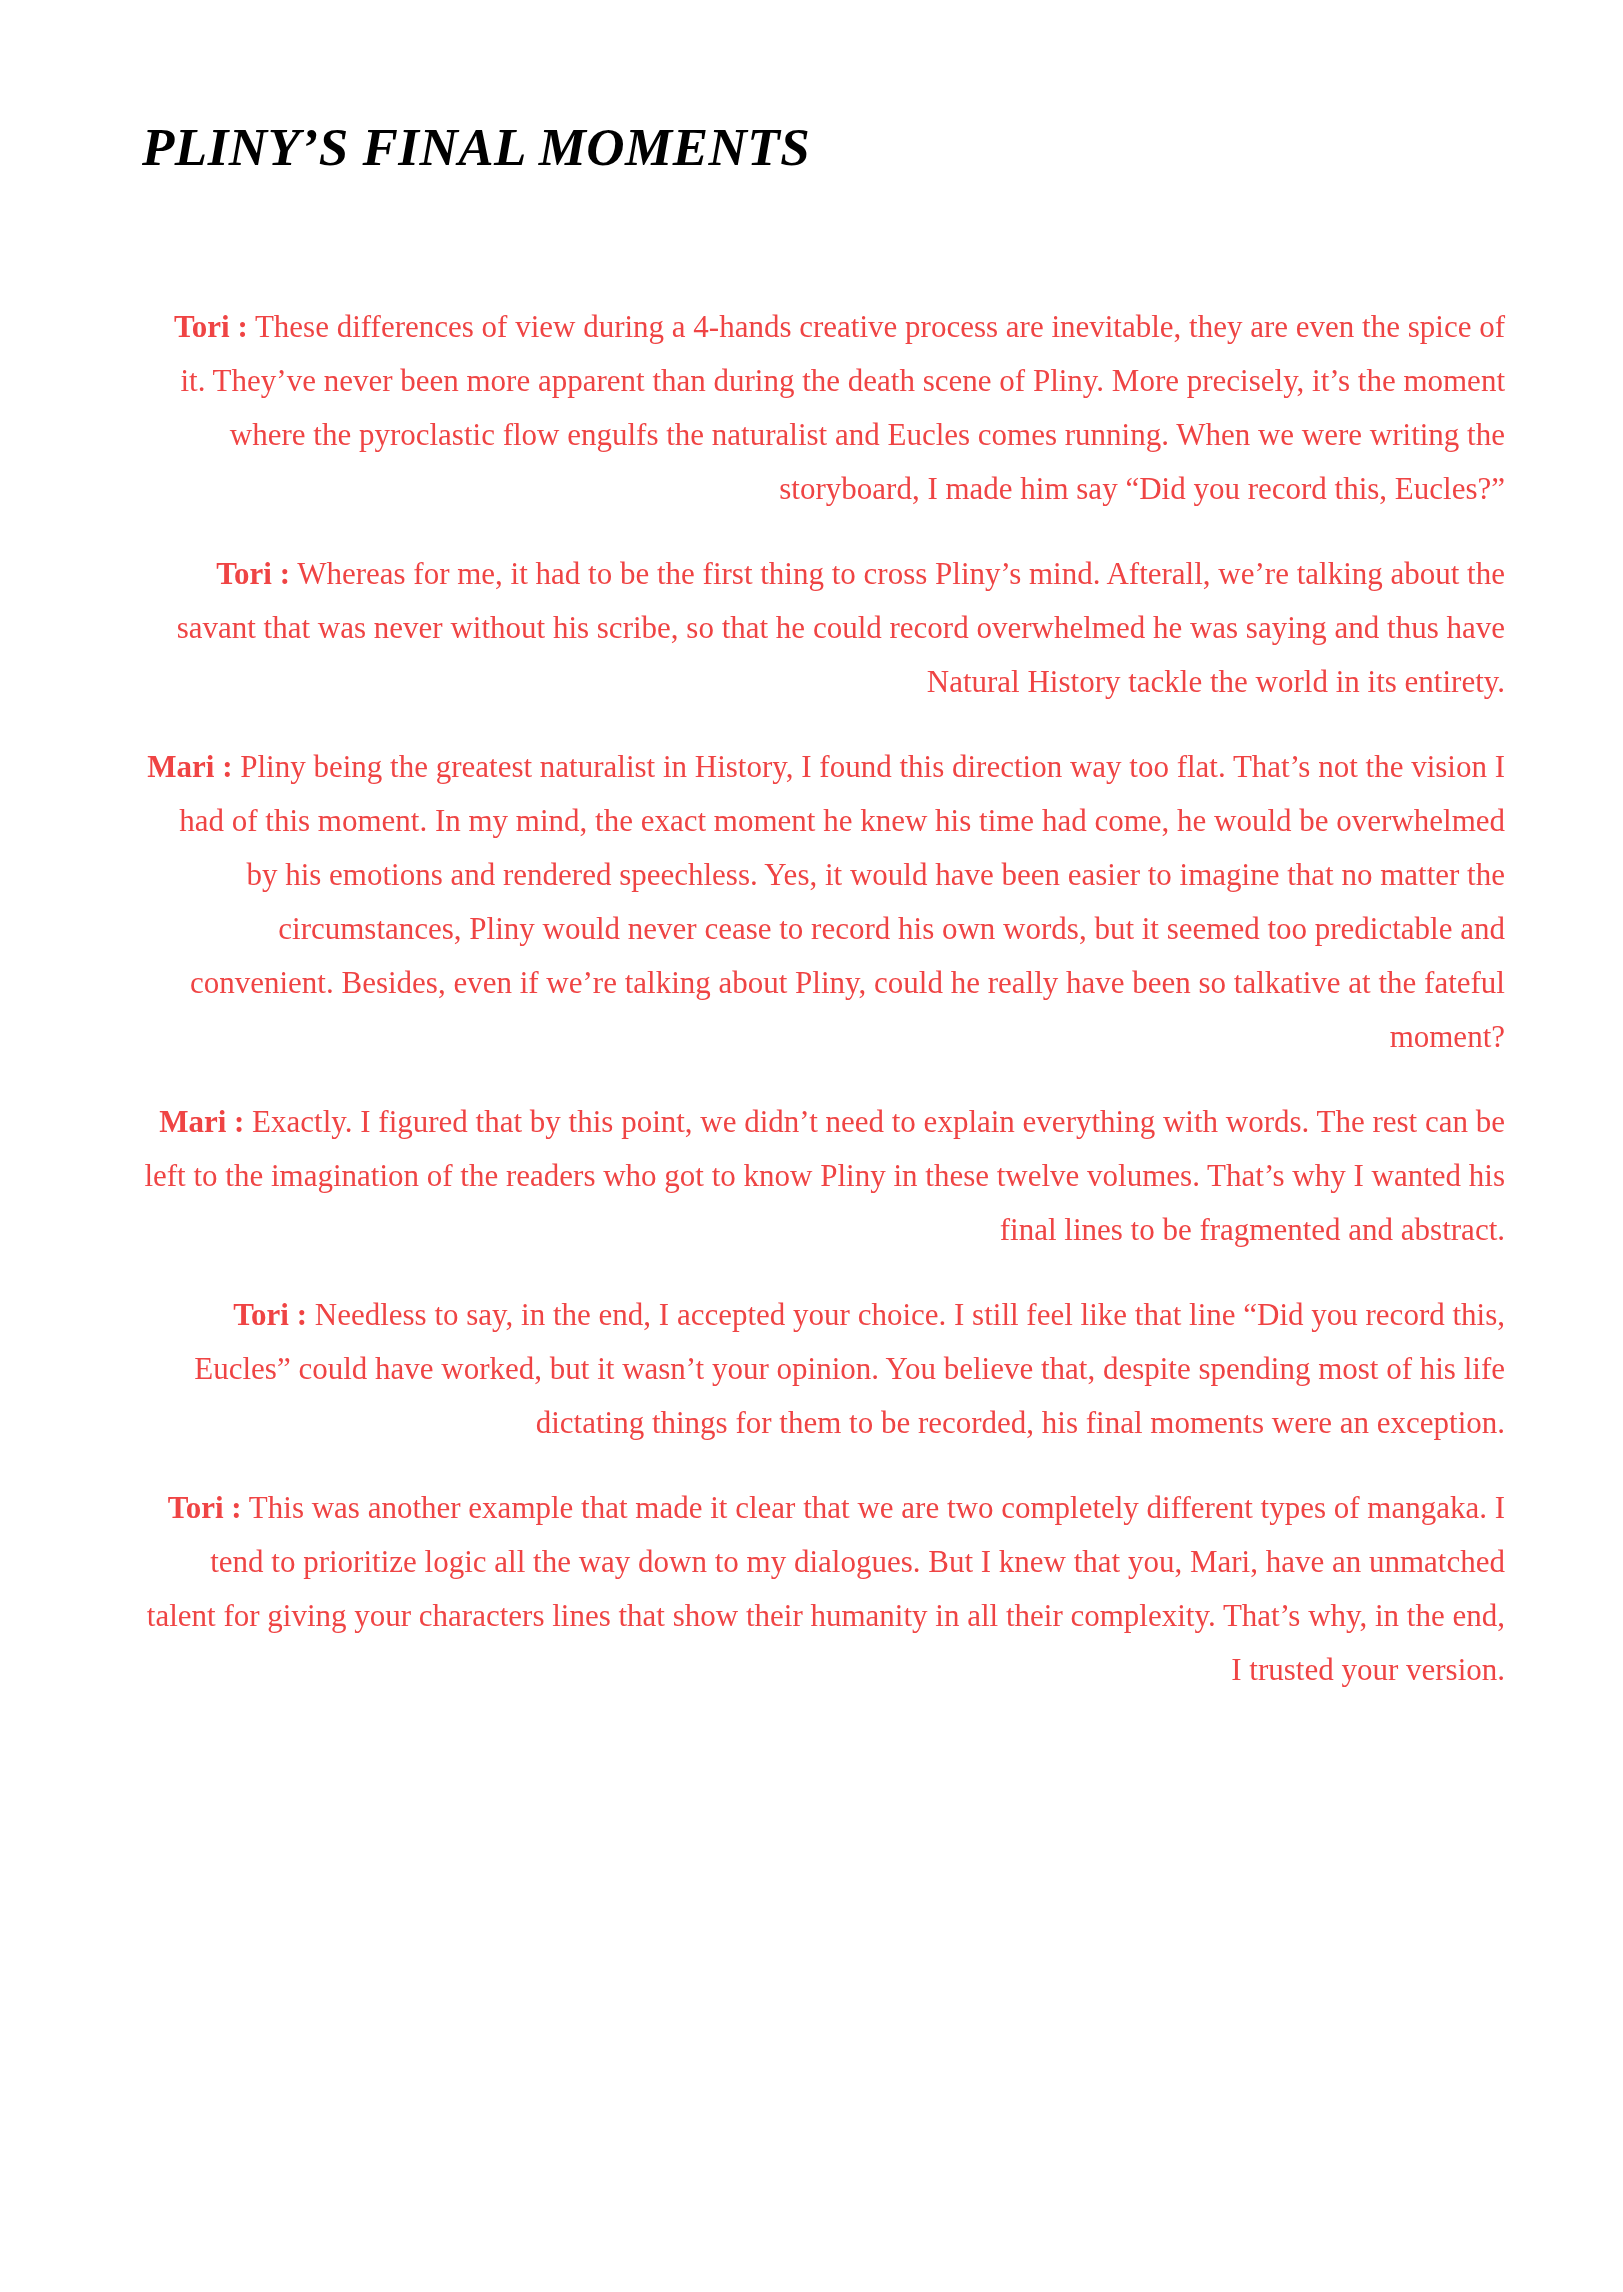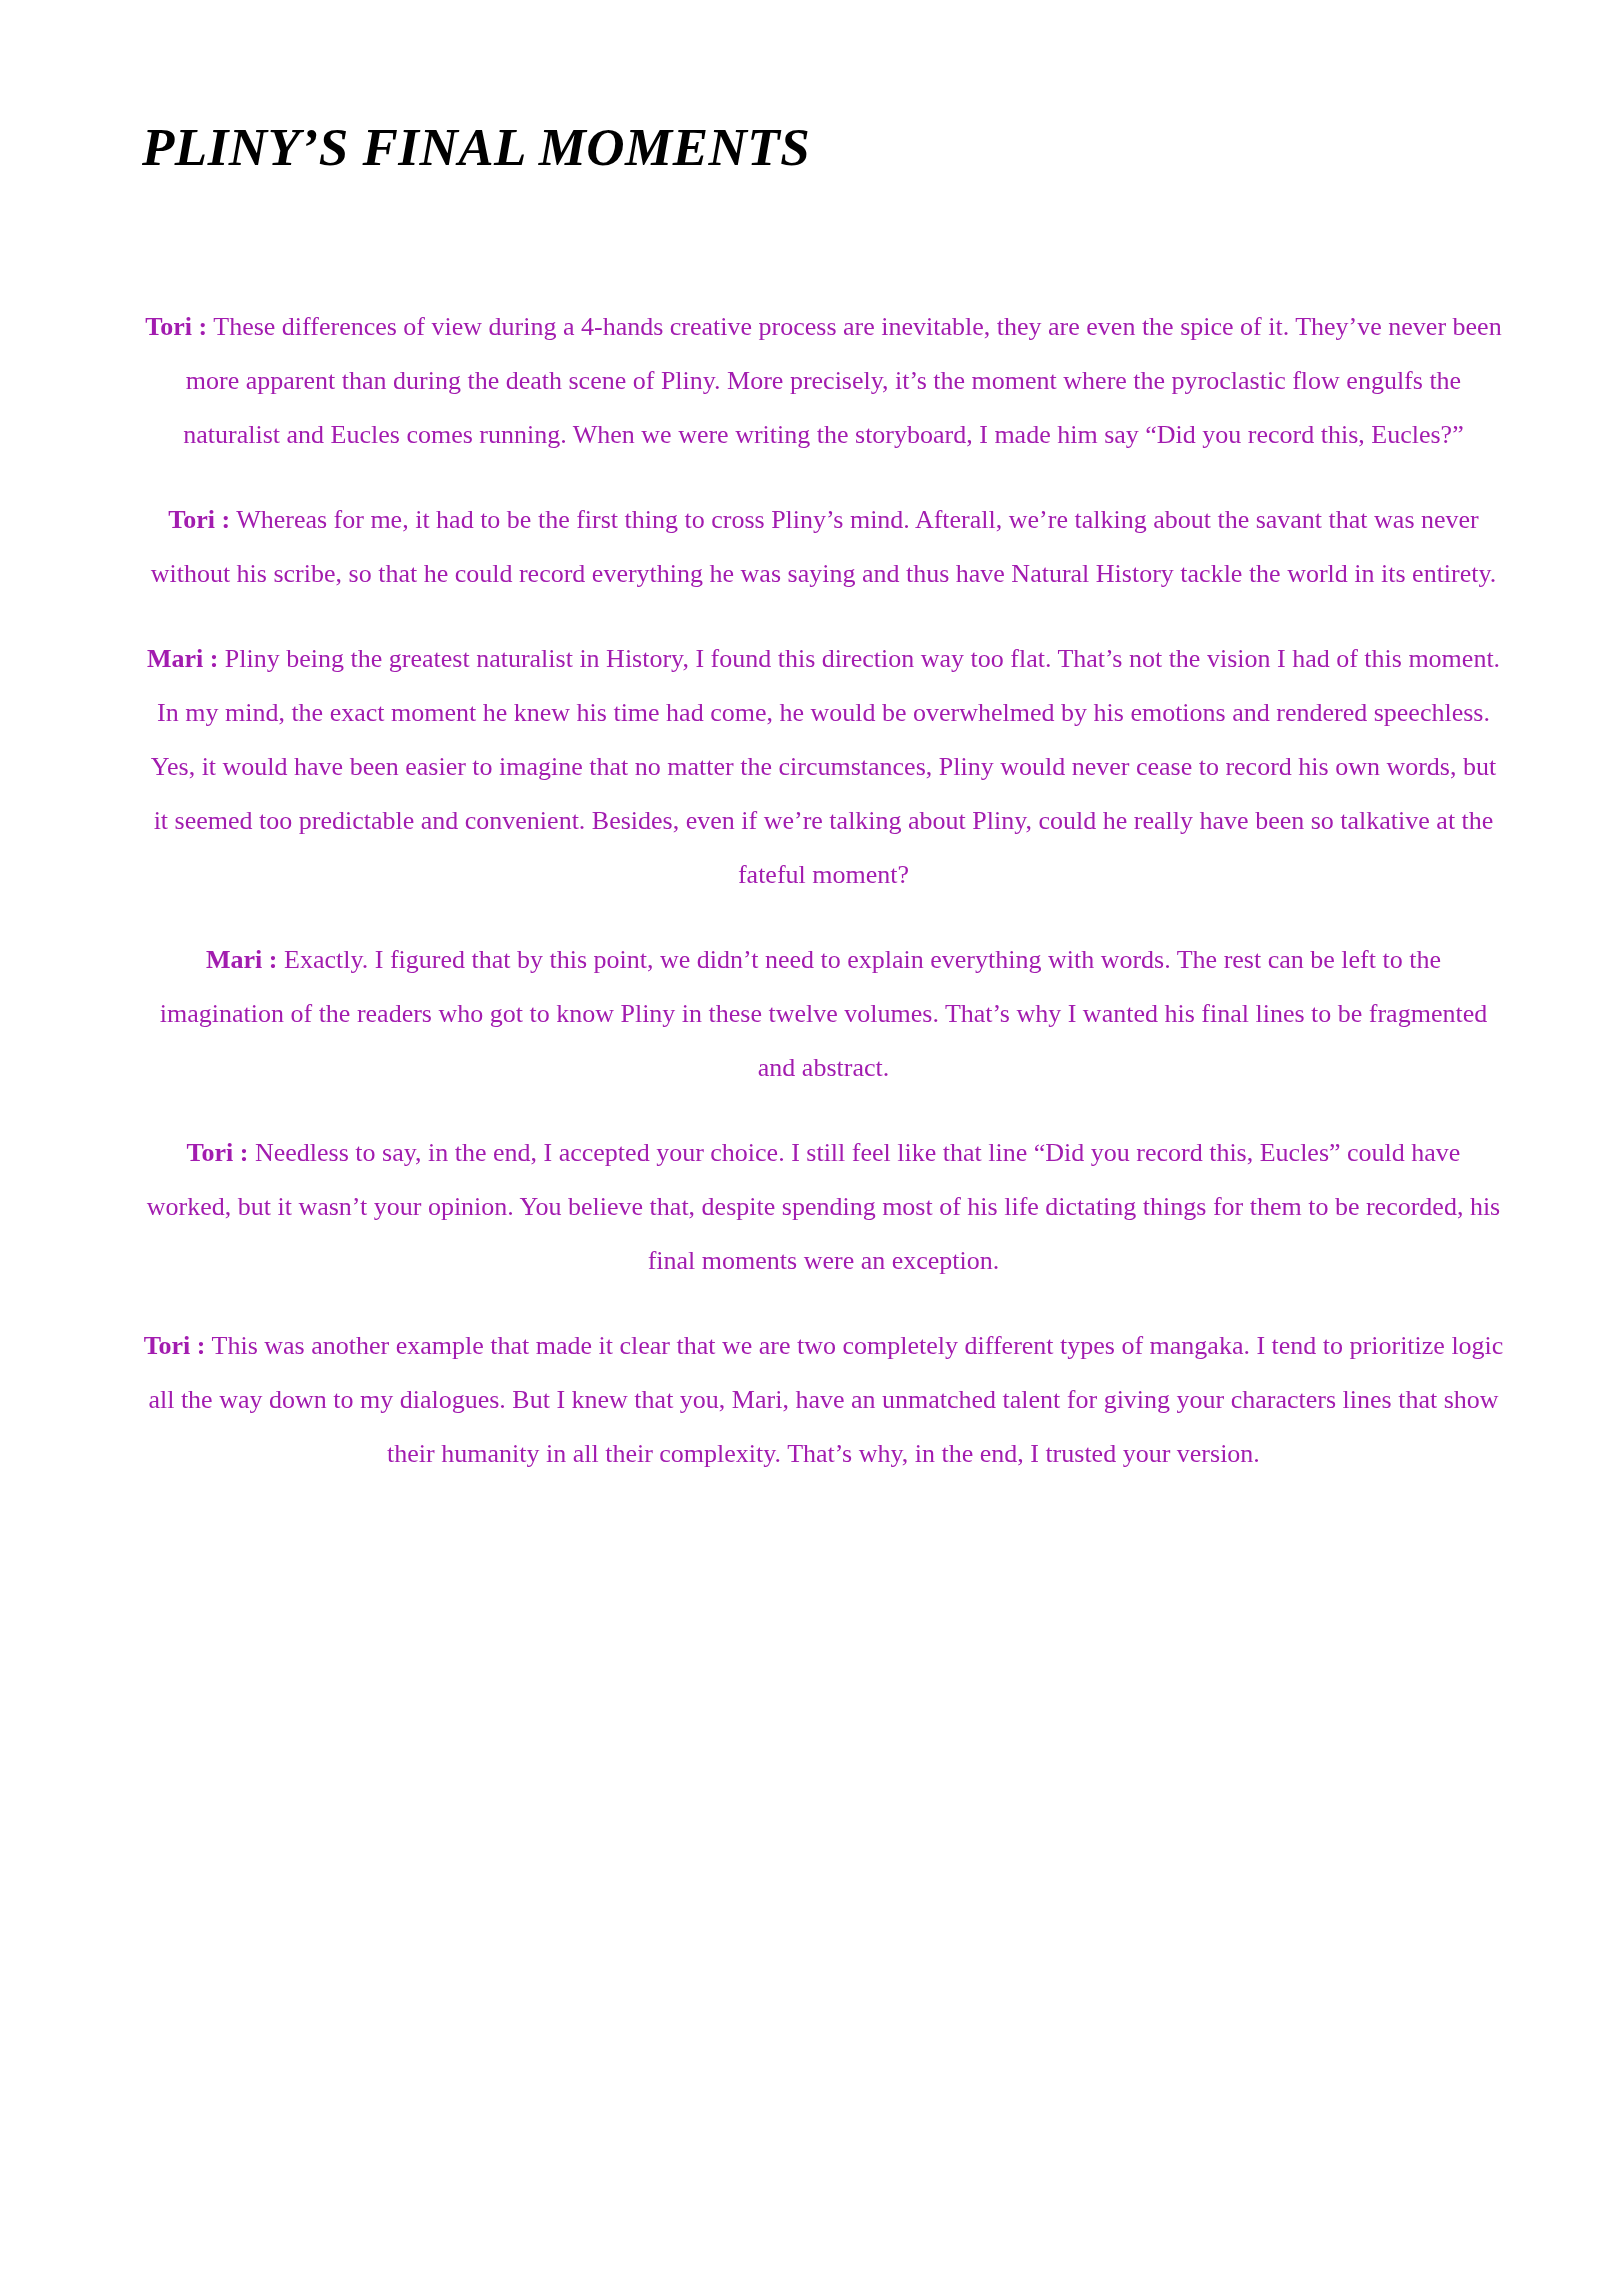--- a/index.html
+++ b/index.html
@@ -23,43 +23,43 @@
     font-family: "Liberation Serif", serif;
     font-size: 53px;
     font-weight: 700;
     font-style: italic;
     letter-spacing: 0.5px;
     color: #000000;
     margin: 0 0 120px 0;
     line-height: 1.2;
   }
   .dialogue p {
-    font-size: 26px;
+    font-size: 31px;
     line-height: 54px;
     margin: 0 0 31px 0;
-    color: #a21caf;
-    text-align: center;
+    color: #ef4444;
+    text-align: right;
   }
   .speaker {
     font-weight: 700;
   }
   .work-title {
   }
 </style>
 </head>
 <body>
 
 <div class="page">
   <h1 class="doc-title">PLINY’S FINAL MOMENTS</h1>
 
   <div class="dialogue">
     <p><span class="speaker">Tori :</span><span> These differences of view during a 4-hands creative process are inevitable, they are even the spice of it. They’ve never been more apparent than during the death scene of Pliny. More precisely, it’s the moment where the pyroclastic flow engulfs the naturalist and Eucles comes running. When we were writing the storyboard, I made him say “Did you record this, Eucles?”</span></p>
 
 
-    <p><span class="speaker">Tori :</span><span> Whereas for me, it had to be the first thing to cross Pliny’s mind. Afterall, we’re talking about the savant that was never without his scribe, so that he could record everything he was saying and thus have </span><span class="work-title">Natural History</span><span> tackle the world in its entirety.</span></p>
+    <p><span class="speaker">Tori :</span><span> Whereas for me, it had to be the first thing to cross Pliny’s mind. Afterall, we’re talking about the savant that was never without his scribe, so that he could record overwhelmed he was saying and thus have </span><span class="work-title">Natural History</span><span> tackle the world in its entirety.</span></p>
 
     <p><span class="speaker">Mari :</span><span> Pliny being the greatest naturalist in History, I found this direction way too flat. That’s not the vision I had of this moment. In my mind, the exact moment he knew his time had come, he would be overwhelmed by his emotions and rendered speechless. Yes, it would have been easier to imagine that no matter the circumstances, Pliny would never cease to record his own words, but it seemed too predictable and convenient. Besides, even if we’re talking about Pliny, could he really have been so talkative at the fateful moment?</span></p>
 
     <p><span class="speaker">Mari :</span><span> Exactly. I figured that by this point, we didn’t need to explain everything with words. The rest can be left to the imagination of the readers who got to know Pliny in these twelve volumes. That’s why I wanted his final lines to be fragmented and abstract.</span></p>
 
     <p><span class="speaker">Tori :</span><span> Needless to say, in the end, I accepted your choice. I still feel like that line “Did you record this, Eucles” could have worked, but it wasn’t your opinion. You believe that, despite spending most of his life dictating things for them to be recorded, his final moments were an exception.</span></p>
 
     <p><span class="speaker">Tori :</span><span> This was another example that made it clear that we are two completely different types of mangaka. I tend to prioritize logic all the way down to my dialogues. But I knew that you, Mari, have an unmatched talent for giving your characters lines that show their humanity in all their complexity. That’s why, in the end, I trusted your version.</span></p>
   </div>
 </div>

